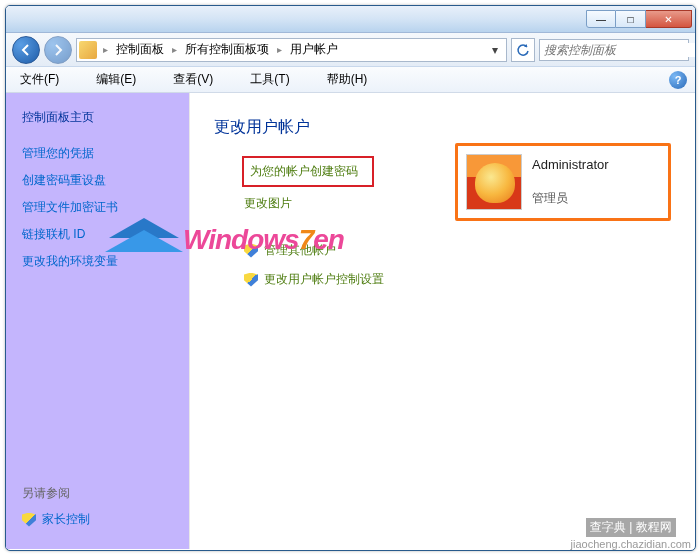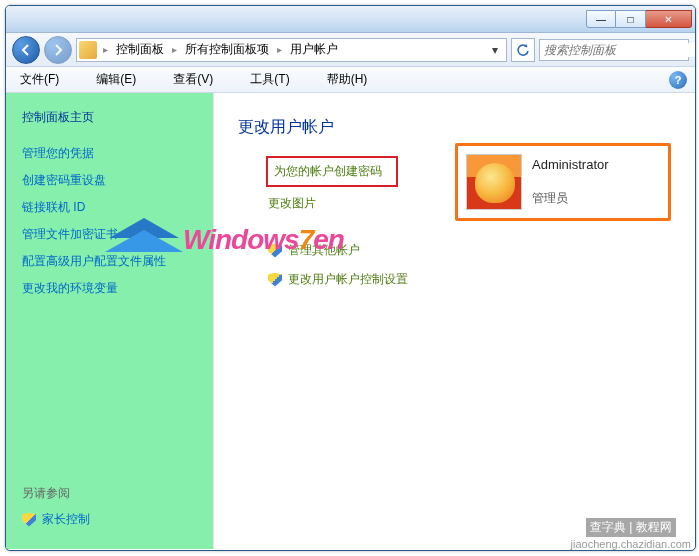--- a/index.html
+++ b/index.html
@@ -24,21 +24,21 @@
     .bc-dropdown { margin-left: auto; padding: 0 6px; color: #444; }
     .refresh-btn { width: 24px; height: 24px; border: 1px solid #a8b8cc; background: #fff; display: flex; align-items: center; justify-content: center; cursor: pointer; color: #2a5a98; }
     .search { width: 150px; height: 20px; border: 1px solid #a8b8cc; background: #fff; display: flex; align-items: center; padding: 10px 4px; }
     .search input { border: none; outline: none; flex: 1; font-size: 12px; color: #888; font-style: italic; }
     
     .menubar { height: 26px; background: linear-gradient(to bottom, #fafcfe, #ecf2fa); border-bottom: 1px solid #d0dae8; display: flex; align-items: center; padding: 0 6px; gap: 21px; position: relative; }
     .menu-item { padding: 3px 8px; cursor: pointer; }
     .help-btn { position: absolute; right: 8px; width: 18px; height: 18px; border-radius: 50%; background: radial-gradient(circle at 30% 30%, #7ab8f5, #2a6ab8); color: #fff; display: flex; align-items: center; justify-content: center; font-size: 11px; font-weight: bold; cursor: pointer; }
     
     .content { display: flex; height: 456px; }
-    .sidebar { width: 208px; background: #86efac; padding: 16px 12px; border-right: 1px solid #e8e8e8; display: flex; flex-direction: column; }
+    .sidebar { width: 184px; background: #c4b5fd; padding: 16px 12px; border-right: 1px solid #e8e8e8; display: flex; flex-direction: column; }
     .sidebar-title { color: #003399; font-size: 12px; margin-bottom: 14px; padding-left: 4px; }
     .sidebar-link { color: #0066cc; font-size: 12px; padding: 5px 4px; cursor: pointer; }
     .sidebar-spacer { flex: 1; }
     .sidebar-footer-title { color: #666; font-size: 12px; padding: 4px; }
     .sidebar-footer-link { color: #0066cc; font-size: 12px; padding: 5px 4px; cursor: pointer; display: flex; align-items: center; gap: 6px; }
     .shield-sm { width: 14px; height: 14px; background: linear-gradient(135deg, #f8d840 0%, #f8d840 50%, #4080d8 50%, #4080d8 100%); clip-path: polygon(50% 0, 100% 15%, 100% 55%, 50% 100%, 0 55%, 0 15%); flex-shrink: 0; }
     
     .main { flex: 1; padding: 24px 24px 16px 24px; position: relative; }
     .main-title { font-size: 16px; color: #003399; margin-bottom: 18px; }
     .task-list { margin-left: 28px; }
@@ -114,23 +114,22 @@
     <div class="menu-item">工具(T)</div>
     <div class="menu-item">帮助(H)</div>
     <div class="help-btn">?</div>
   </div>
 
   <div class="content">
     <div class="sidebar">
       <div class="sidebar-title">控制面板主页</div>
       <div class="sidebar-link">管理您的凭据</div>
       <div class="sidebar-link">创建密码重设盘</div>
+      <div class="sidebar-link">管理文件加密证书</div>
       <div class="sidebar-link">链接联机 ID</div>
-      <div class="sidebar-link">管理文件加密证书</div>
-      <div class="sidebar-link">配置高级用户配置文件属性</div>
       <div class="sidebar-link">更改我的环境变量</div>
       <div class="sidebar-spacer"></div>
       <div class="sidebar-footer-title">另请参阅</div>
       <div class="sidebar-footer-link">
         <span class="shield-sm"></span>
         <span>家长控制</span>
       </div>
     </div>
 
     <div class="main">

